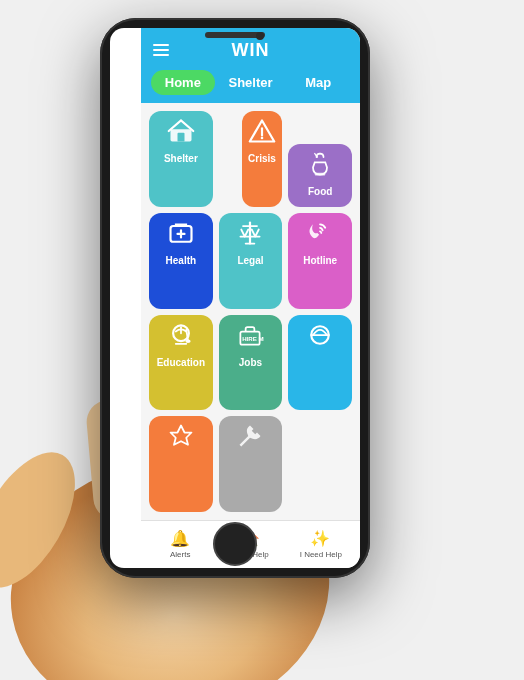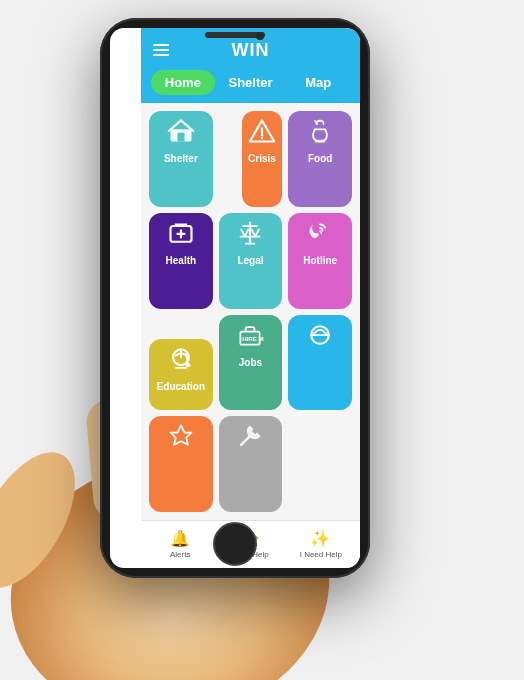--- a/index.html
+++ b/index.html
@@ -182,26 +182,26 @@
     .grid-item .label {
       font-size: 10px;
       font-weight: 700;
       color: white;
       text-align: center;
     }
 
     
     .shelter  { background: #4fc3c8; }
     .crisis   { background: #f47c3c; margin-left: 23px; }
-    .food     { background: #9b6fc7; }
+    .food     { background: #9b6fc7; margin-top: 33px; }
     .dropin   { background: #f0c040; }
-    .health   { background: #4c1d95; }
+    .health   { background: #1d4ed8; }
     .legal    { background: #4fc3c8; }
     .hotline  { background: #da5fc8; }
-    .education{ background: #d4c030; margin-top: 24px; }
+    .education{ background: #d4c030; }
     .jobs     { background: #4bae8a; }
     .more1    { background: #29b6e8; }
     .more2    { background: #f47c3c; }
     .more3    { background: #aaaaaa; }
 
     
     .bottom-nav {
       background: #fff;
       border-top: 1px solid #e0e0e0;
       display: flex;

